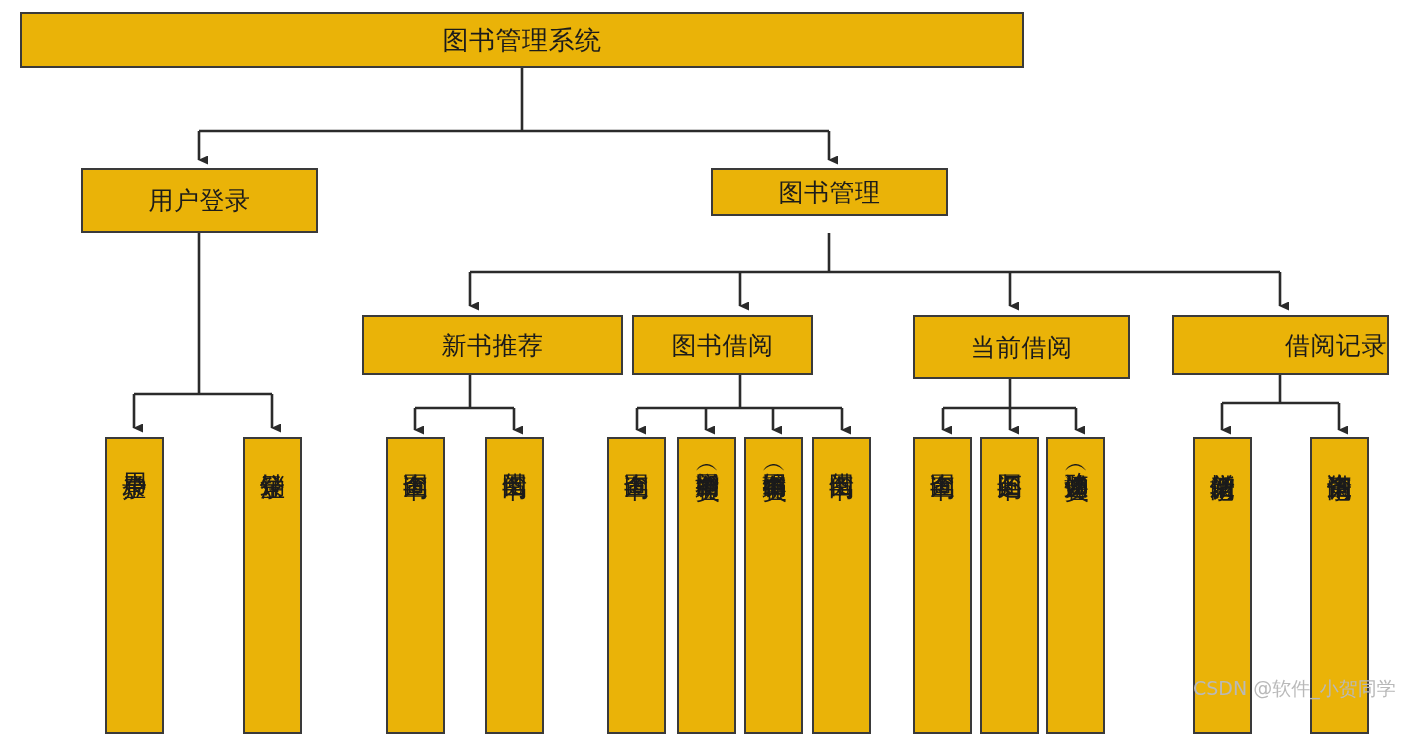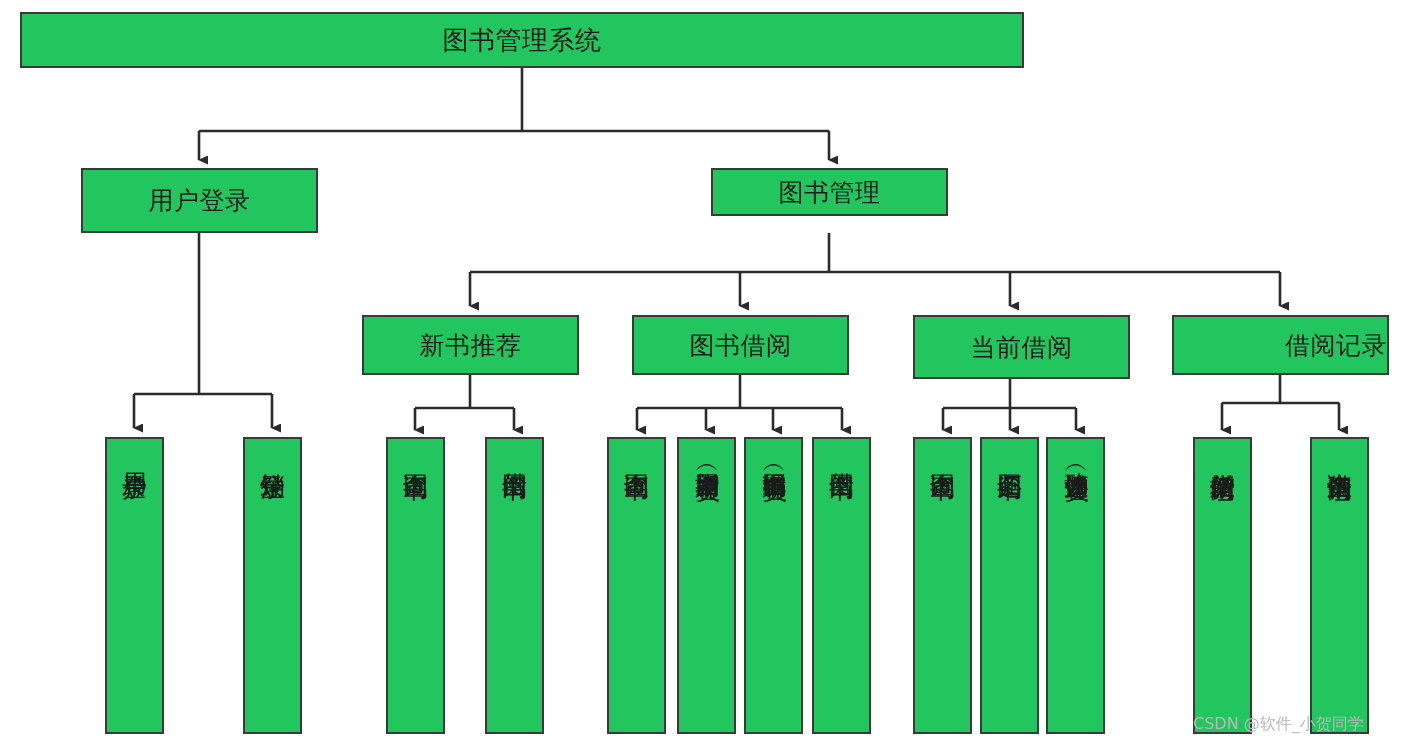--- a/index.html
+++ b/index.html
@@ -21,21 +21,21 @@
     position: absolute;
     left: 0;
     top: 0;
     width: 1405px;
     height: 747px;
     pointer-events: none;
   }
   .node {
     position: absolute;
     box-sizing: border-box;
-    background: #22c55e;
+    background: #eab308;
     border: 2.5px solid #3a3a3a;
     display: flex;
     align-items: center;
     justify-content: center;
     color: #1b1b1b;
     z-index: 2;
   }
   .node .lbl {
     display: block;
     text-align: center;
@@ -60,22 +60,22 @@
     line-height: 1.08;
     letter-spacing: 1px;
     white-space: nowrap;
   }
   .node.vert.tall .lbl {
     font-size: 24px;
   }
   .watermark {
     position: absolute;
     left: 1193px;
-    top: 714px;
-    font-size: 16px;
+    top: 676px;
+    font-size: 19px;
     color: #b9b9b9;
     white-space: nowrap;
     z-index: 3;
     font-family: "DejaVu Sans", "Liberation Sans", sans-serif;
   }
 </style>
 </head>
 <body>
 
 <div id="canvas">
@@ -134,24 +134,24 @@
     <span class="lbl">图书管理系统</span>
   </div>
 
   <div class="node horiz" style="left:81px; top:168px; width:237px; height:65px;">
     <span class="lbl">用户登录</span>
   </div>
   <div class="node horiz" style="left:711px; top:168px; width:237px; height:48px;">
     <span class="lbl">图书管理</span>
   </div>
 
-  <div class="node horiz" style="left:362px; top:315px; width:217px; height:60px;">
+  <div class="node horiz" style="left:362px; top:315px; width:261px; height:60px;">
     <span class="lbl">新书推荐</span>
   </div>
-  <div class="node horiz" style="left:632px; top:315px; width:217px; height:60px;">
+  <div class="node horiz" style="left:632px; top:315px; width:181px; height:60px;">
     <span class="lbl">图书借阅</span>
   </div>
   <div class="node horiz" style="left:902px; top:315px; width:217px; height:64px;margin-left:11px;">
     <span class="lbl">当前借阅</span>
   </div>
   <div class="node horiz" style="left:1172px; top:315px; width:217px; height:60px;justify-content:flex-end;">
     <span class="lbl">借阅记录</span>
   </div>
 
   <div class="node vert" style="left:105px; top:437px; width:59px; height:297px;">

